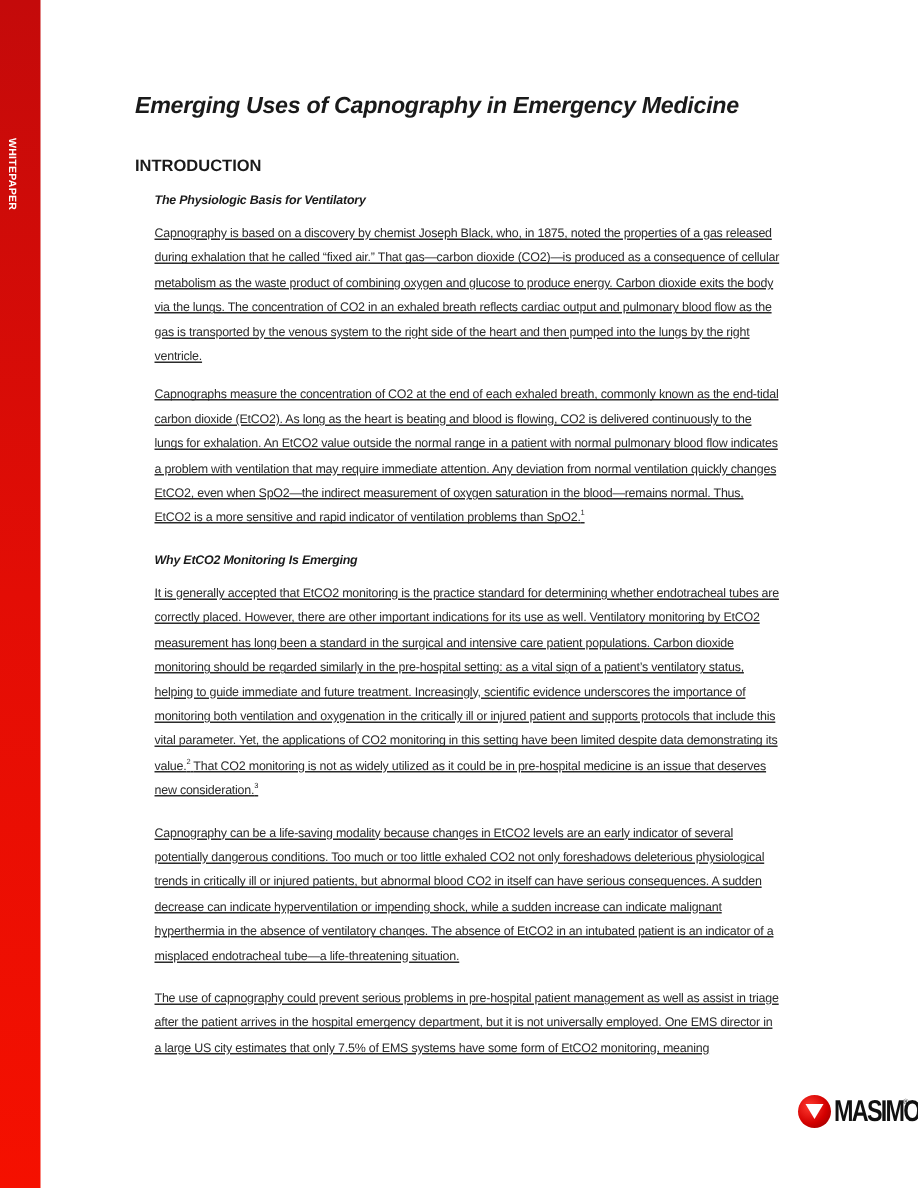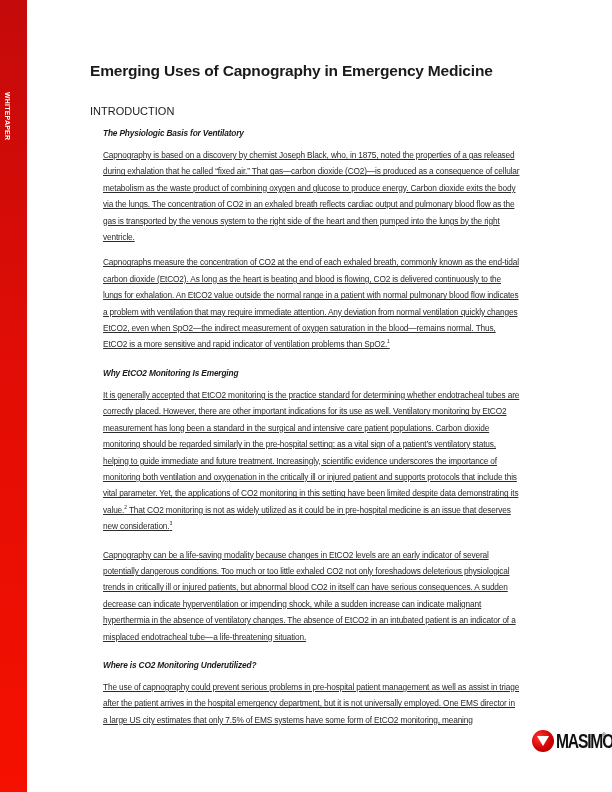--- a/index.html
+++ b/index.html
@@ -14,25 +14,25 @@
     background: linear-gradient(to bottom, #c40a0a 0%, #e30d05 50%, #f51000 100%);
   }
   .sidebar-label {
     position: absolute; left: 4px; top: 92px;
     writing-mode: vertical-rl;
     color: #ffffff; font-size: 7px; font-weight: bold; letter-spacing: 0.2px;
     font-family: "Liberation Sans", sans-serif;
   }
   .title {
     position: absolute; left: 90px; top: 62px;
-    font-size: 15.5px; font-weight: bold; letter-spacing: -0.2px; color: #1a1a1a;
+    font-size: 15.5px; font-weight: bold; letter-spacing: -0.2px; color: #1a1a1a; font-style: italic;
   }
   .section-heading {
     position: absolute; left: 90px; top: 105px;
-    font-size: 11px; font-weight: normal; color: #1a1a1a;
+    font-size: 11px; font-weight: bold; color: #1a1a1a;
   }
   .content {
     position: absolute; left: 103px; top: 125px; width: 418px;
     font-size: 8.3px; line-height: 16.4px; color: #2b2b2b;
     letter-spacing: -0.15px;
   }
   .subhead {
     font-weight: bold; font-style: italic; font-size: 8.3px; color: #1a1a1a;
     margin: 0 0 6px 0; line-height: 16px;
   }
@@ -74,21 +74,20 @@
 
 <div class="content">
   <p class="subhead">The Physiologic Basis for Ventilatory</p>
   <p class="para">Capnography is based on a discovery by chemist Joseph Black, who, in 1875, noted the properties of a gas released during exhalation that he called “fixed air.” That gas—carbon dioxide (CO2)—is produced as a consequence of cellular metabolism as the waste product of combining oxygen and glucose to produce energy. Carbon dioxide exits the body via the lungs. The concentration of CO2 in an exhaled breath reflects cardiac output and pulmonary blood flow as the gas is transported by the venous system to the right side of the heart and then pumped into the lungs by the right ventricle.</p>
   <p class="para gap-after"><span>Capnographs measure the concentration of CO2 at the end of each exhaled breath, commonly known as the end-tidal carbon dioxide (EtCO2). As long as the heart is beating and blood is flowing, CO2 is delivered continuously to the lungs for exhalation. An EtCO2 value outside the normal range in a patient with normal pulmonary blood flow indicates a problem with ventilation that may require immediate attention. Any deviation from normal ventilation quickly changes EtCO2, even when SpO2—the indirect measurement of oxygen saturation in the blood—remains normal. Thus, EtCO2 is a more sensitive and rapid indicator of ventilation problems than SpO2.</span><sup>1</sup></p>
 
   <p class="subhead">Why EtCO2 Monitoring Is Emerging</p>
   <p class="para gap-after"><span>It is generally accepted that EtCO2 monitoring is the practice standard for determining whether endotracheal tubes are correctly placed. However, there are other important indications for its use as well. Ventilatory monitoring by EtCO2 measurement has long been a standard in the surgical and intensive care patient populations. Carbon dioxide monitoring should be regarded similarly in the pre-hospital setting: as a vital sign of a patient’s ventilatory status, helping to guide immediate and future treatment. Increasingly, scientific evidence underscores the importance of monitoring both ventilation and oxygenation in the critically ill or injured patient and supports protocols that include this vital parameter. Yet, the applications of CO2 monitoring in this setting have been limited despite data demonstrating its value.</span><sup>2</sup> <span>That CO2 monitoring is not as widely utilized as it could be in pre-hospital medicine is an issue that deserves new consideration.</span><sup>3</sup></p>
   <p class="para gap-after">Capnography can be a life-saving modality because changes in EtCO2 levels are an early indicator of several potentially dangerous conditions. Too much or too little exhaled CO2 not only foreshadows deleterious physiological trends in critically ill or injured patients, but abnormal blood CO2 in itself can have serious consequences. A sudden decrease can indicate hyperventilation or impending shock, while a sudden increase can indicate malignant hyperthermia in the absence of ventilatory changes. The absence of EtCO2 in an intubated patient is an indicator of a misplaced endotracheal tube—a life-threatening situation.</p>
 
-  <p class="subhead top-space">Where is CO2 Monitoring Underutilized?</p>
   <p class="para">The use of capnography could prevent serious problems in pre-hospital patient management as well as assist in triage after the patient arrives in the hospital emergency department, but it is not universally employed. One EMS director in a large US city estimates that only 7.5% of EMS systems have some form of EtCO2 monitoring, meaning</p>
 </div>
 
 <div class="logo">
   <div class="logo-mark"></div>
   <span class="logo-text">MASIMO</span>
   <span class="logo-reg">®</span>
 </div>
 
 </body></html>

